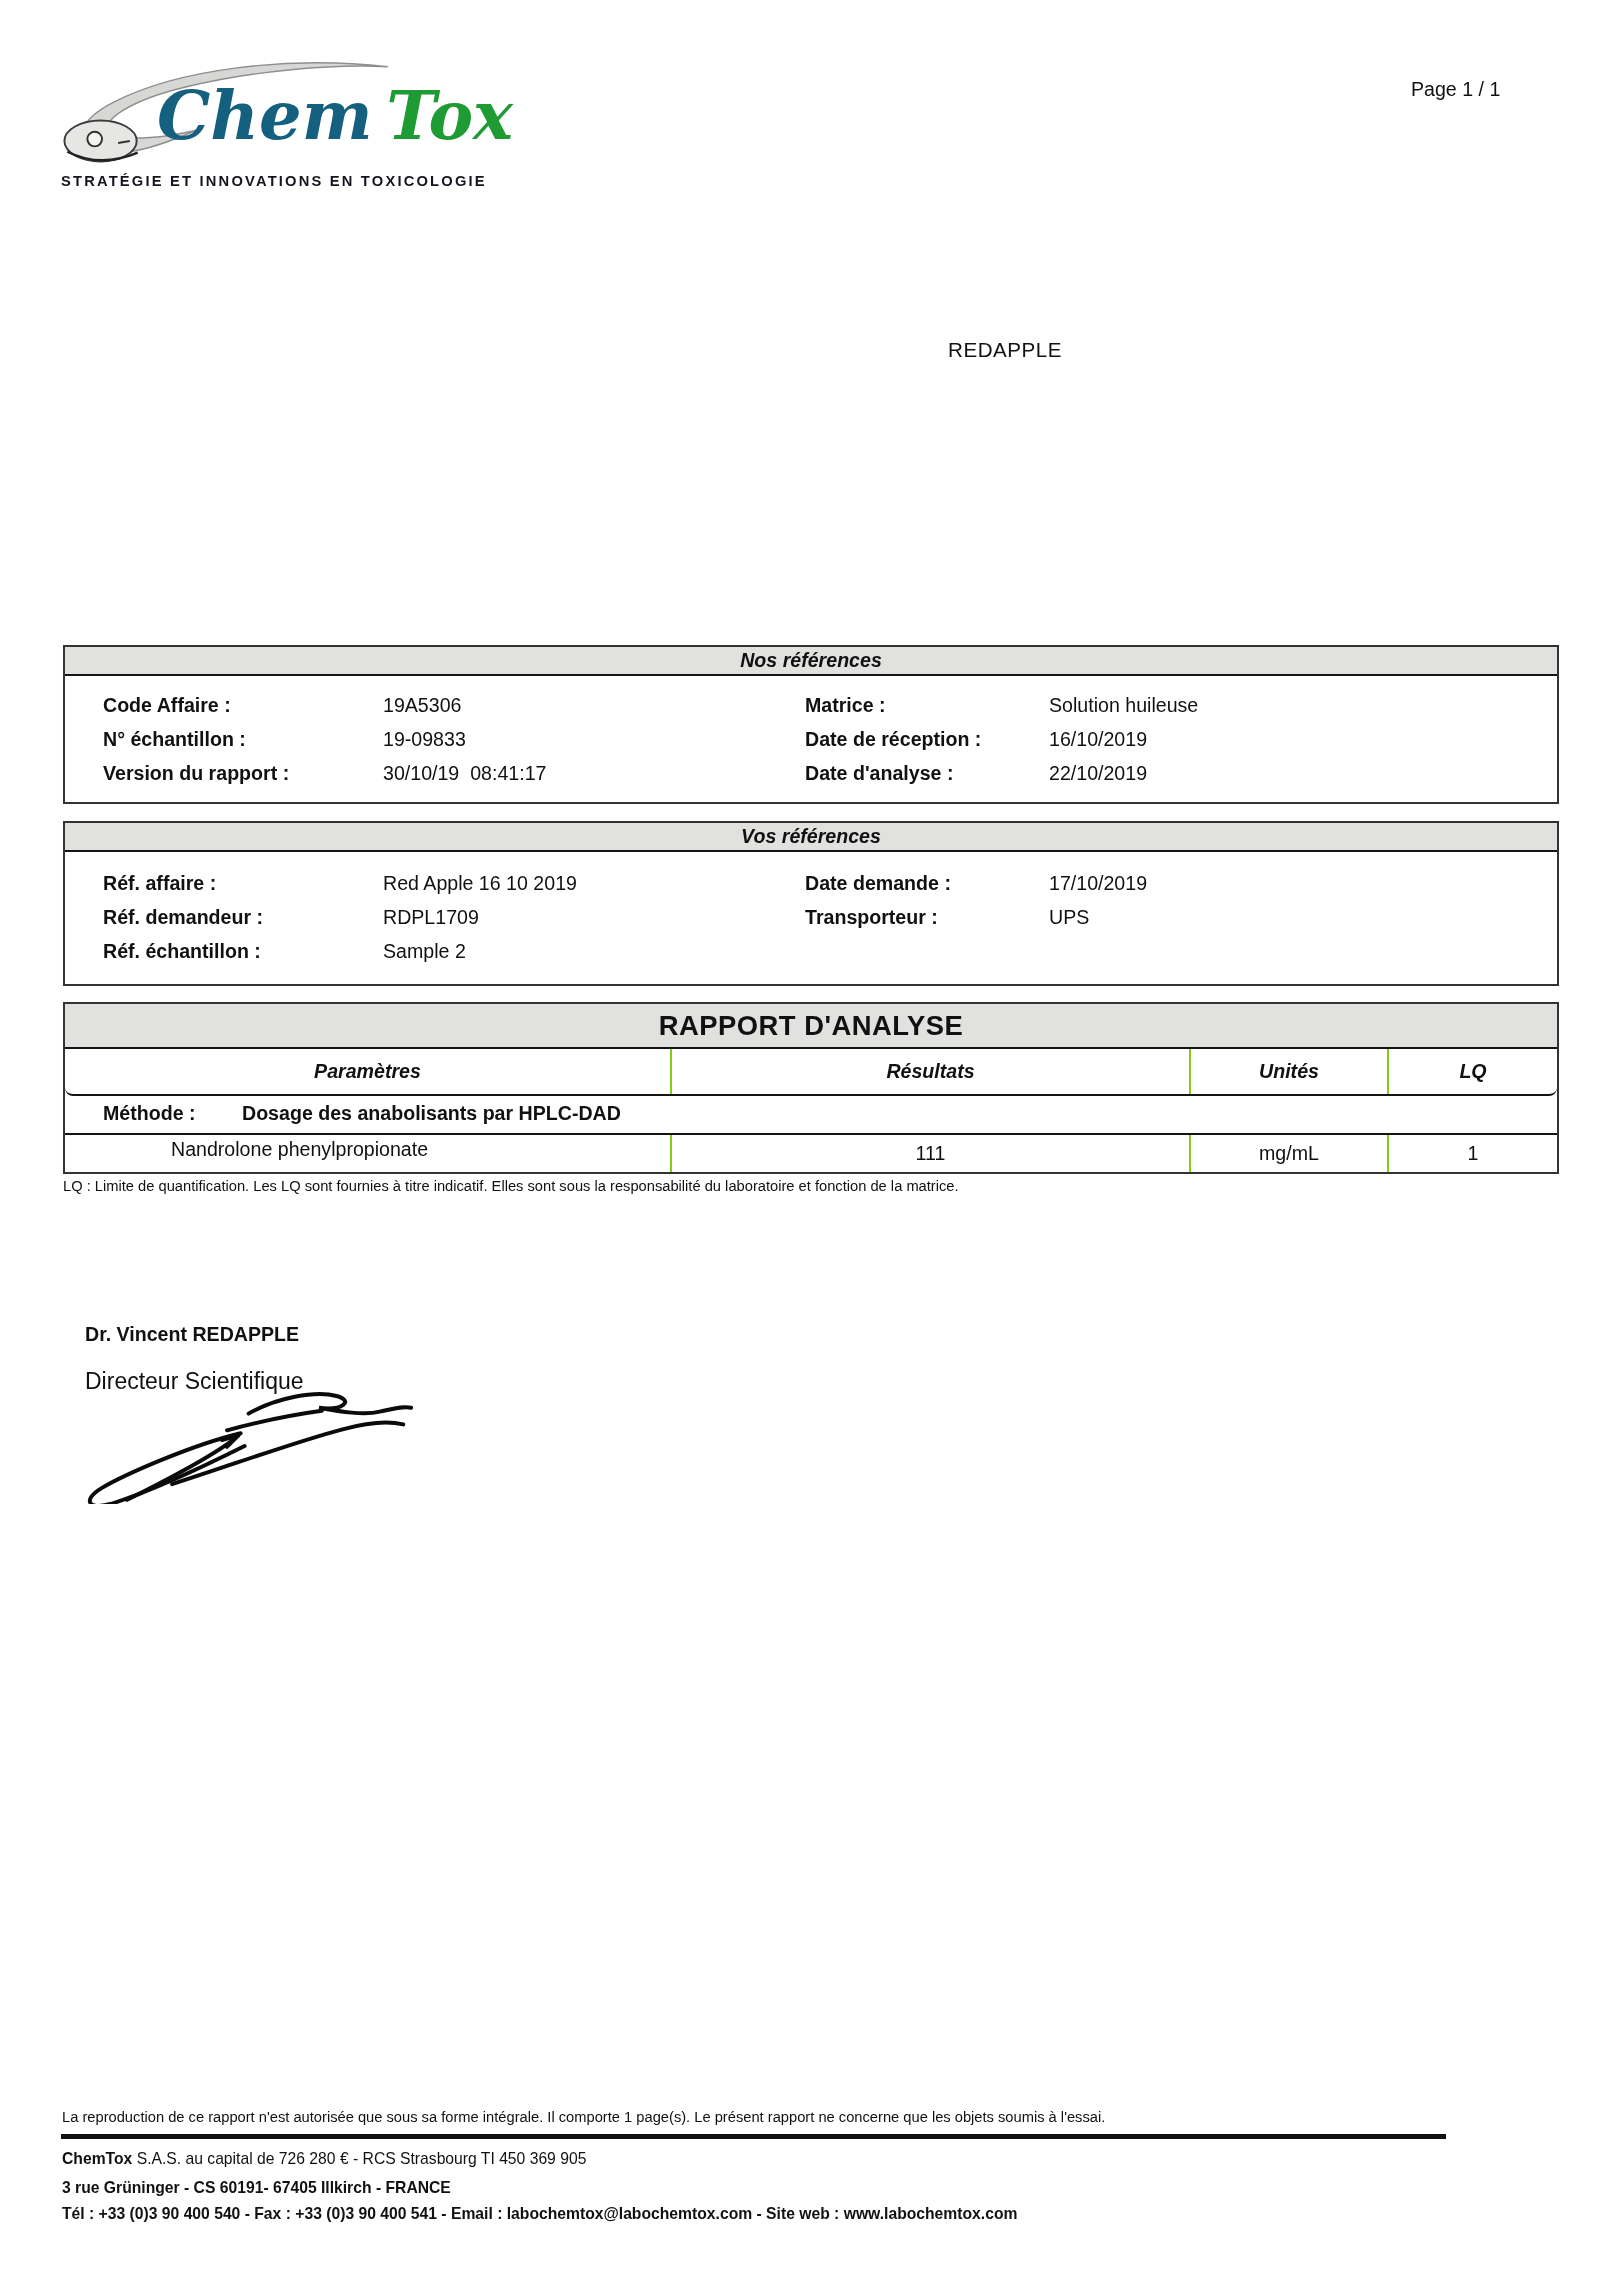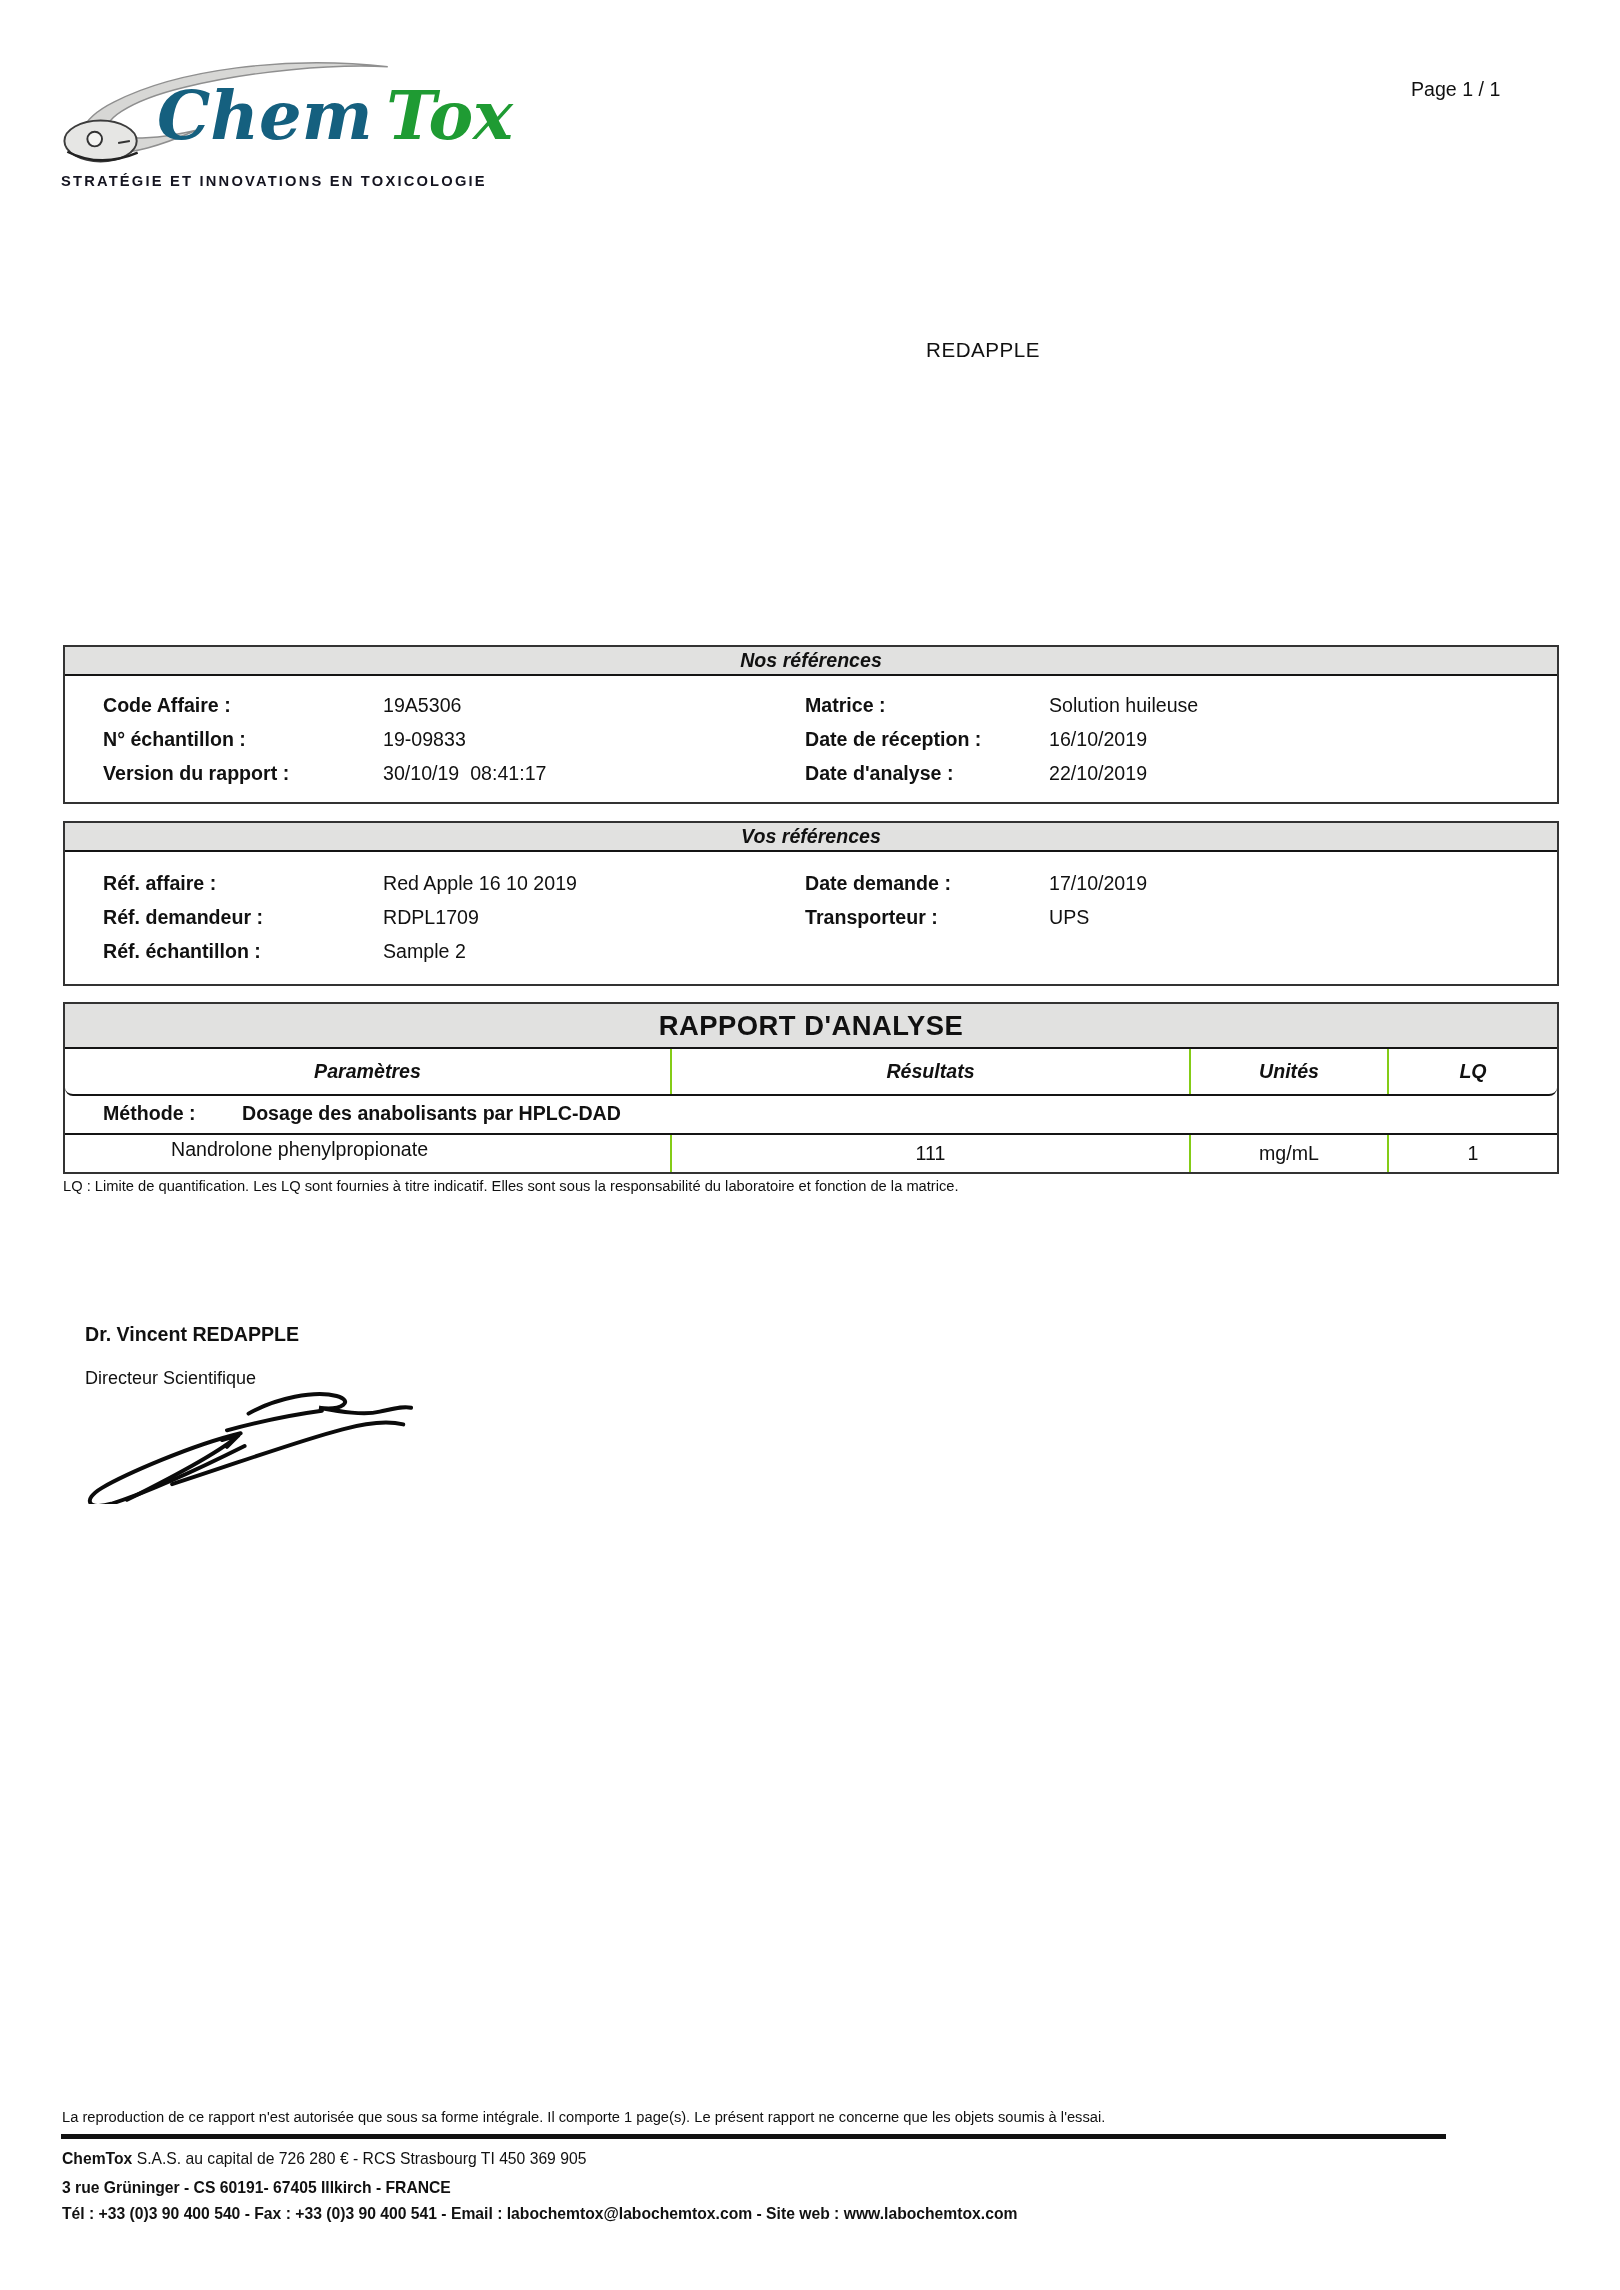--- a/index.html
+++ b/index.html
@@ -20,22 +20,22 @@
     font-size:67px;line-height:1;white-space:nowrap;
   }
   .logo-text .tox{margin-left:13.7px;}
   .logo-tagline{
     position:absolute;left:61px;top:173px;
     font-size:14.7px;font-weight:bold;letter-spacing:2.2px;
     color:#141420;white-space:nowrap;
   }
   .page-num{position:absolute;left:1411px;top:78px;font-size:19.6px;}
   .sample-name{
-    position:absolute;left:836px;top:338px;width:294px;
-    text-align:center;font-size:20.6px;letter-spacing:0.5px;
+    position:absolute;left:768px;top:338px;width:294px;
+    text-align:right;font-size:20.6px;letter-spacing:0.5px;
   }
   
   .ref-table{
     position:absolute;left:63px;width:1496px;
     border:2px solid #333;box-sizing:border-box;background:#fff;
   }
   .ref-table .band{
     height:27.4px;background:#e1e1e0;border-bottom:2.9px solid #141414;
     display:flex;align-items:center;justify-content:center;
     font-size:19.6px;font-weight:bold;font-style:italic;
@@ -79,21 +79,21 @@
   .rpt-method{
     position:relative;height:37px;border-bottom:2.9px solid #141414;
   }
   .rpt-method span{position:absolute;top:0;line-height:35px;font-size:19.6px;font-weight:bold;white-space:pre;}
   .rpt-method .ml{left:38px;}
   .rpt-method .mv{left:177px;}
   .rpt-row .param{justify-content:flex-start;padding-left:68px;align-items:flex-start;line-height:29px;margin-left:38px;}
   .lq-note{position:absolute;left:63px;top:1178px;font-size:14.7px;}
   
   .sign-name{position:absolute;left:85px;top:1323px;font-size:19.6px;font-weight:bold;}
-  .sign-title{position:absolute;left:85px;top:1368px;font-size:18px;}
+  .sign-title{position:absolute;left:85px;top:1368px;font-size:23px;}
   .sign-graphic{position:absolute;left:82px;top:1384px;width:333px;height:120px;}
   
   .repro-note{position:absolute;left:62px;top:2109px;font-size:14.7px;}
   .footer-rule{position:absolute;left:61px;top:2134px;width:1385px;height:4.9px;background:#111;}
   .footer-l1{position:absolute;left:62px;top:2150px;font-size:15.7px;}
   .footer-l1 .b{font-weight:bold;}
   .footer-l2{position:absolute;left:62px;top:2179px;font-size:15.7px;font-weight:bold;}
   .footer-l3{position:absolute;left:62px;top:2205px;font-size:15.7px;font-weight:bold;}
 </style>
 </head>

